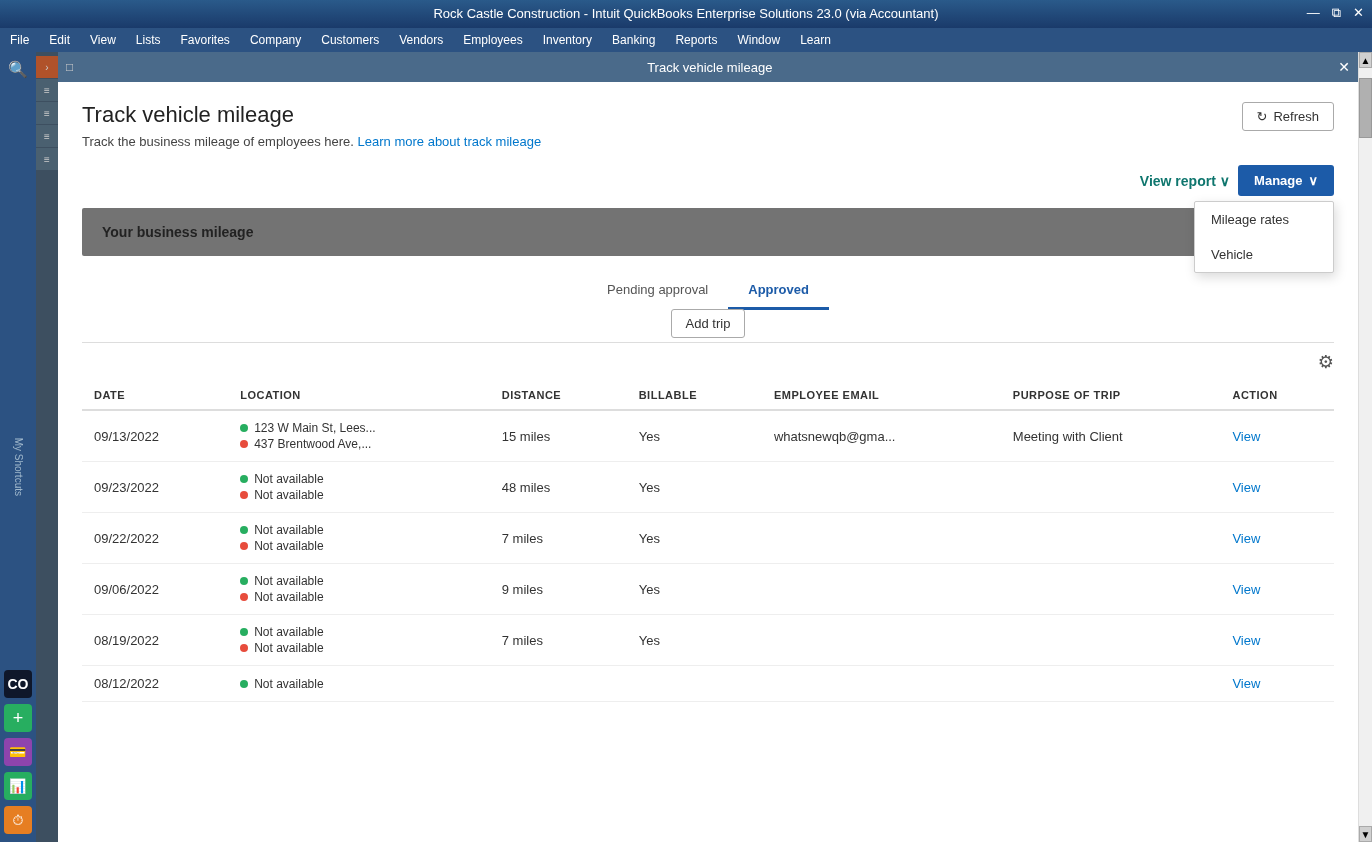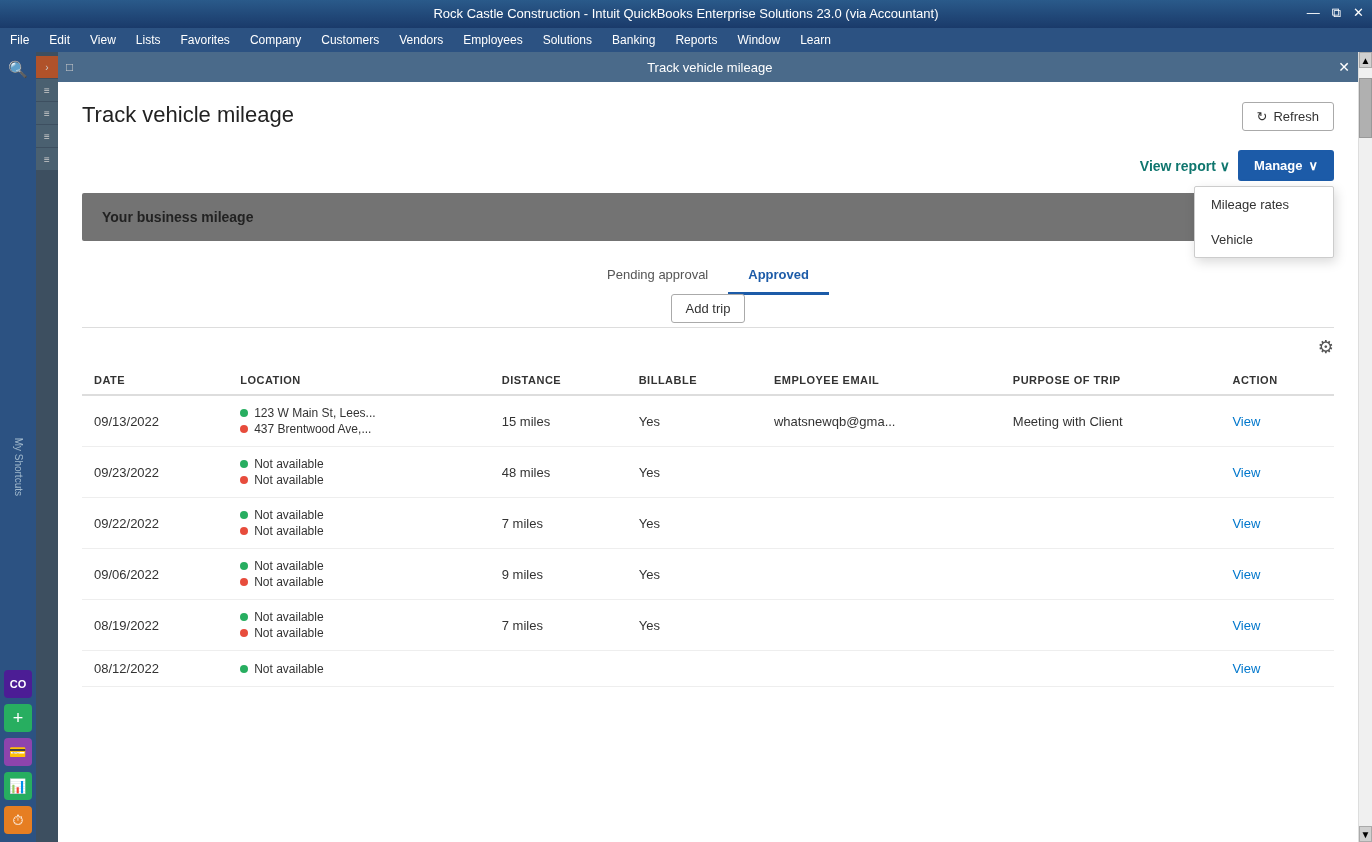--- a/index.html
+++ b/index.html
@@ -81,21 +81,21 @@
       width: 28px;
       height: 28px;
       border-radius: 4px;
       display: flex;
       align-items: center;
       justify-content: center;
       cursor: pointer;
       font-size: 14px;
       color: white;
     }
-    .sidebar-icon.co { background: #4c1d95; font-size: 11px; font-weight: bold; }
+    .sidebar-icon.co { background: #0f172a; font-size: 14px; font-weight: bold; }
     .sidebar-icon.plus { background: #27ae60; font-size: 18px; }
     .sidebar-icon.wallet { background: #8e44ad; font-size: 14px; }
     .sidebar-icon.chart { background: #27ae60; font-size: 14px; }
     .sidebar-icon.clock { background: #e67e22; font-size: 14px; }
 
     
     .content-area {
       flex: 1;
       background: white;
       overflow: hidden;
@@ -406,21 +406,21 @@
 <div class="menu-bar">
   <span class="menu-item">File</span>
   <span class="menu-item">Edit</span>
   <span class="menu-item">View</span>
   <span class="menu-item">Lists</span>
   <span class="menu-item">Favorites</span>
   <span class="menu-item">Company</span>
   <span class="menu-item">Customers</span>
   <span class="menu-item">Vendors</span>
   <span class="menu-item">Employees</span>
-  <span class="menu-item">Solutions</span>
+  <span class="menu-item">Inventory</span>
   <span class="menu-item">Banking</span>
   <span class="menu-item">Reports</span>
   <span class="menu-item">Window</span>
   <span class="menu-item">Learn</span>
 </div>
 
 <div class="main-window">
 
   <div class="left-sidebar">
     <span class="sidebar-search">🔍</span>
@@ -450,20 +450,24 @@
       <span class="sub-header-icon">□</span>
       <span class="sub-header-title">Track vehicle mileage</span>
       <span class="sub-header-close">✕</span>
     </div>
 
     <div class="page-content">
 
       <div class="page-header">
         <div>
           <h1 class="page-title">Track vehicle mileage</h1>
+          <p class="page-subtitle">
+            <span>Track the business mileage of employees here.</span>
+            <a href="#">Learn more about track mileage</a>
+          </p>
         </div>
         <div>
           <button class="refresh-btn">
             <span>↻</span>
             <span>Refresh</span>
           </button>
         </div>
       </div>
 
       <div class="actions-row">

